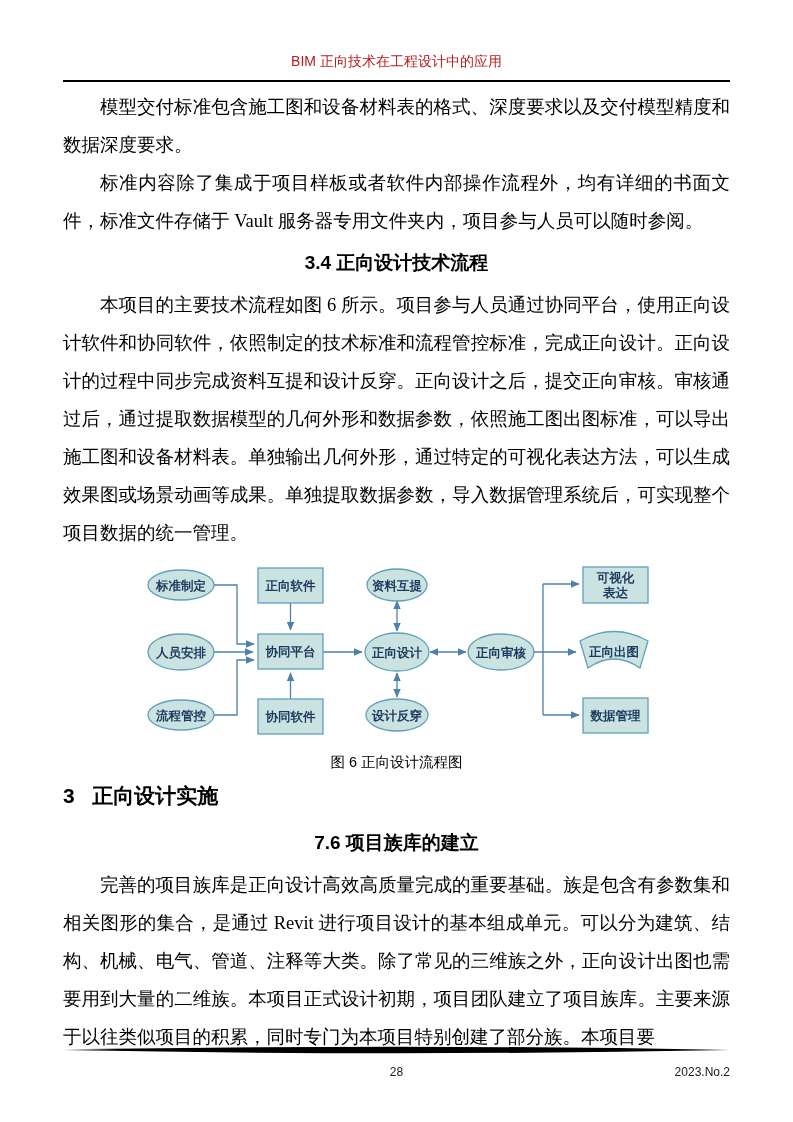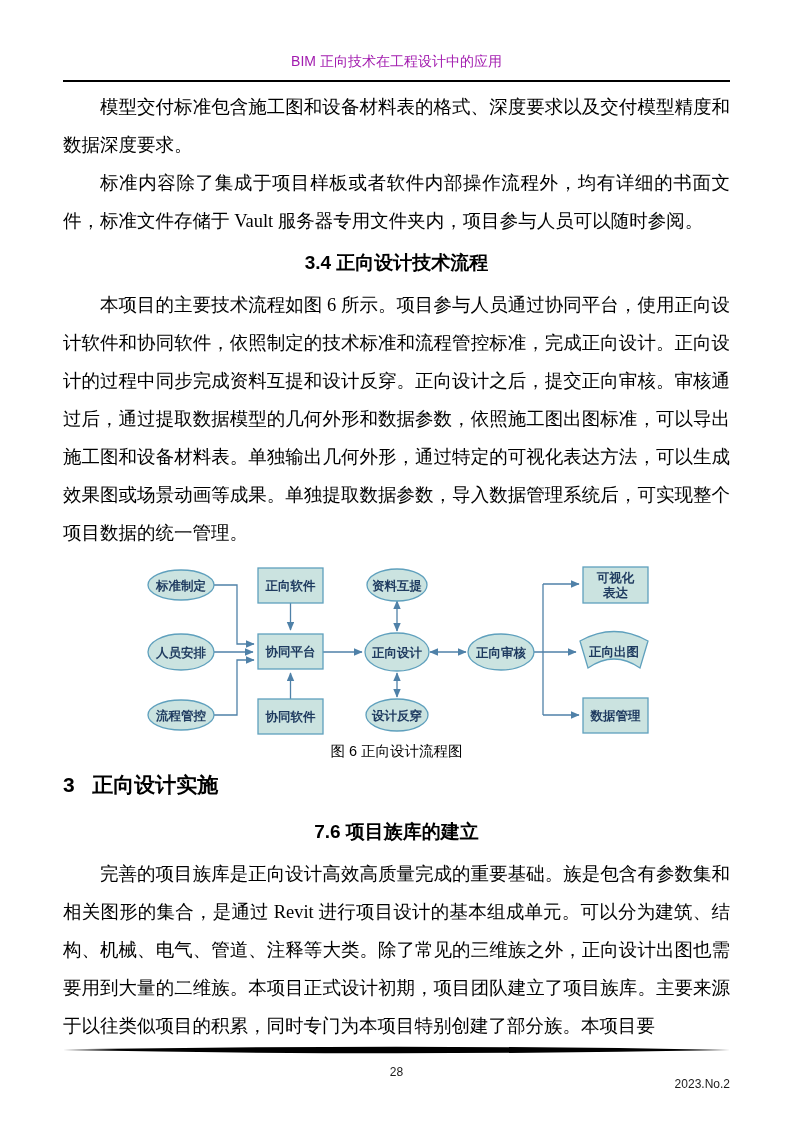--- a/index.html
+++ b/index.html
@@ -13,21 +13,21 @@
   }
   .page { position:absolute; inset:0; }
   .content {
     position:absolute;
     left:63px; width:667px; top:52px;
   }
   .doc-header-title {
     text-align:center;
     font-family:"Liberation Sans","DejaVu Sans",sans-serif;
     font-size:14px;
-    color:#a21caf;
+    color:#b91c1c;
     line-height:18px;
     margin-bottom:10px;
   }
   .header-rule {
     border:none;
     border-top:2px solid #000;
     margin:0 0 6px 0;
   }
   p.body-para {
     font-size:18.5px;
@@ -60,21 +60,21 @@
   .conn { stroke:#4f81a8; stroke-width:1.3; fill:none; }
   .node-label {
     font-family:"Liberation Sans","DejaVu Sans",sans-serif;
     font-size:12.5px; font-weight:600;
     fill:#1e3a5f; text-anchor:middle;
   }
   .figure-caption {
     text-align:center;
     font-family:"Liberation Sans","DejaVu Sans",sans-serif;
     font-size:14.5px;
-    margin-top:1px;
+    margin-top:12px;
     line-height:20px;
     color:#000;
   }
   .footer {
     position:absolute;
     left:63px; width:667px; top:1046px;
   }
   .footer-bar { display:block; }
   .footer-row {
     position:relative;
@@ -82,21 +82,21 @@
     margin-top:11px;
     font-family:"Liberation Sans","DejaVu Sans",sans-serif;
     font-size:12px;
     color:#1a1a1a;
   }
   .footer-page-num {
     position:absolute; left:0; right:0;
     text-align:center;
   }
   .footer-issue {
-    position:absolute; right:0; top:12px;
+    position:absolute; right:0; top:0;
   }
 </style>
 </head>
 <body>
 
 <div class="page">
   <div class="content">
 
     <div class="doc-header-title">BIM 正向技术在工程设计中的应用</div>
     <hr class="header-rule">

